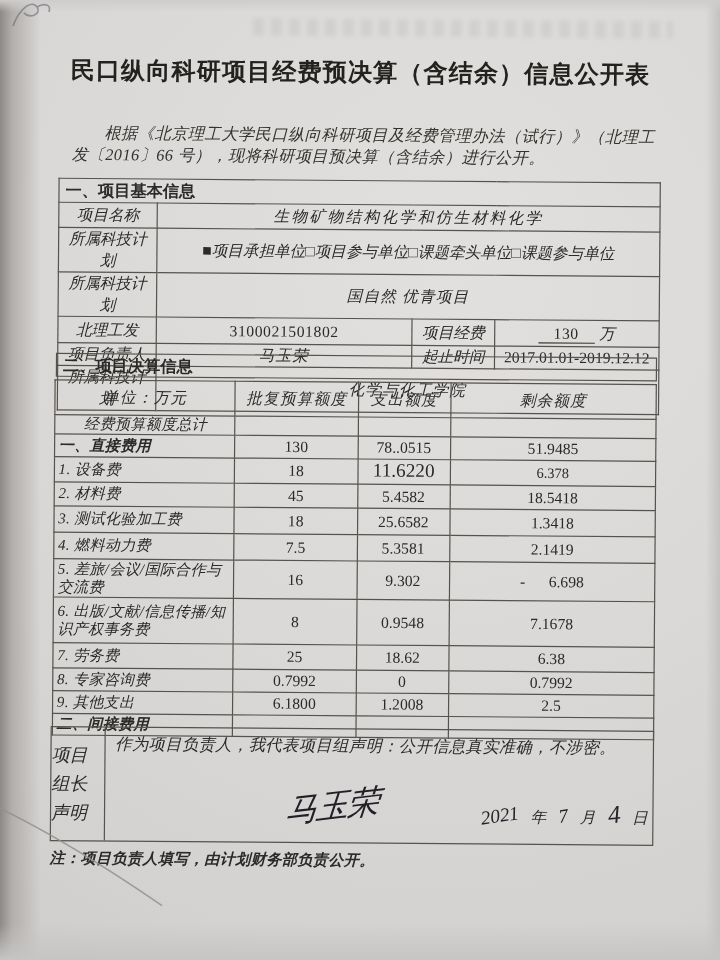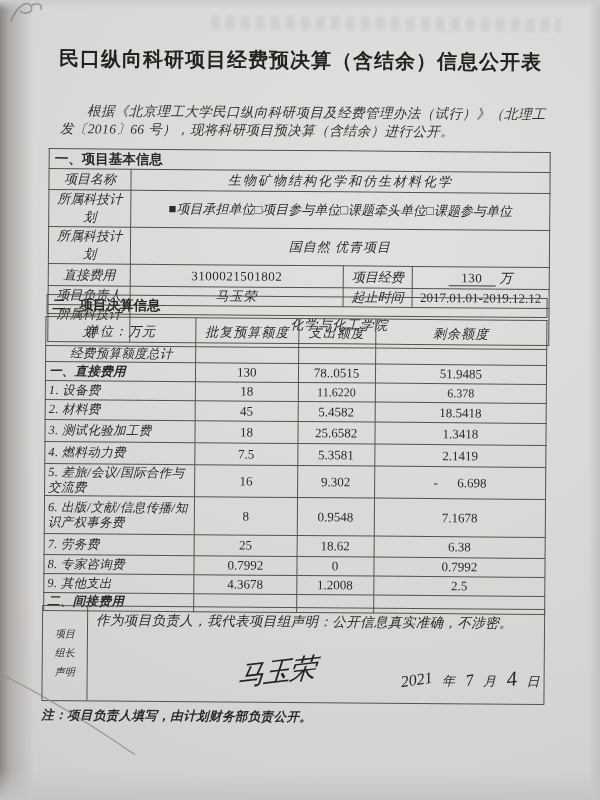--- a/index.html
+++ b/index.html
@@ -41,21 +41,21 @@
   .t2 td{border:1px solid #56524d;font-size:13px;}
   .t2 .hd{text-align:center;font-style:italic;letter-spacing:1px;}
   .t2 .rl{font-style:italic;padding:0 2px 0 3px;font-size:12.5px;line-height:15px;letter-spacing:.3px;}
   .t2 .cl{text-align:center;}
   .t2 .rn{text-align:center;white-space:pre;font-style:normal;}
   .bold{font-weight:700;}
 
   .decl{position:absolute;left:46px;top:607px;width:503px;height:96px;border:1.2px solid #56524d;
     box-sizing:border-box;display:flex;background:transparent;}
   .decl-side{width:44px;border-right:1px solid #56524d;display:flex;flex-direction:column;
-    justify-content:center;align-items:center;gap:5px;font-size:10px;font-style:italic;}
+    justify-content:center;gap:5px;font-size:15px;font-style:italic;}
   .decl-main{flex:1;position:relative;padding:5px 8px;}
   .decl-statement{font-size:13.5px;font-style:italic;letter-spacing:.4px;}
   .sign-label{position:absolute;left:26px;bottom:14px;font-size:13px;font-style:italic;}
   .signature{position:absolute;left:150px;bottom:12px;font-size:27px;font-style:italic;
     transform:rotate(-7deg) skewX(-12deg);letter-spacing:-1px;color:#222026;}
   .date-group{position:absolute;right:4px;bottom:12px;font-size:13px;font-style:italic;
     display:flex;align-items:baseline;gap:10px;}
   .hw{font-style:italic;display:inline-block;color:#24222a;transform:rotate(-9deg);font-size:16px;}
   .hw-day{font-size:21px;transform:rotate(-6deg);}
 
@@ -103,21 +103,21 @@
     </tr>
     <tr style="height:22px">
       <td class="lbl">所属科技计划</td>
       <td colspan="3" class="val" style="letter-spacing:0">■项目承担单位□项目参与单位□课题牵头单位□课题参与单位</td>
     </tr>
     <tr style="height:19px">
       <td class="lbl">所属科技计划</td>
       <td colspan="3" class="val">国自然 优青项目</td>
     </tr>
     <tr style="height:22px">
-      <td class="lbl">直接费用</td>
+      <td class="lbl">北理工发</td>
       <td class="val num">3100021501802</td>
       <td class="lbl">项目经费</td>
       <td class="val num">
         <span class="fill">130</span><span class="val">万</span>
       </td>
     </tr>
     <tr style="height:19px">
       <td class="lbl">项目负责人</td>
       <td class="val">马玉荣</td>
       <td class="lbl">起止时间</td>
@@ -154,21 +154,21 @@
     </tr>
     <tr style="height:17px">
       <td class="rl bold">一、直接费用</td>
       <td class="rn">130</td>
       <td class="rn">78..0515</td>
       <td class="rn">51.9485</td>
     </tr>
     <tr style="height:18px">
       <td class="rl">1. 设备费</td>
       <td class="rn">18</td>
-      <td class="rn" style="font-size:12px">11.6220</td>
+      <td class="rn" style="font-size:16px">11.6220</td>
       <td class="rn" style="font-size:12px">6.378</td>
     </tr>
     <tr style="height:20px">
       <td class="rl">2. 材料费</td>
       <td class="rn">45</td>
       <td class="rn">5.4582</td>
       <td class="rn">18.5418</td>
     </tr>
     <tr style="height:22px">
       <td class="rl">3. 测试化验加工费</td>
@@ -201,21 +201,21 @@
       <td class="rn">6.38</td>
     </tr>
     <tr style="height:19px">
       <td class="rl">8. 专家咨询费</td>
       <td class="rn">0.7992</td>
       <td class="rn">0</td>
       <td class="rn">0.7992</td>
     </tr>
     <tr style="height:19px">
       <td class="rl">9. 其他支出</td>
-      <td class="rn">4.3678</td>
+      <td class="rn">6.1800</td>
       <td class="rn">1.2008</td>
       <td class="rn">2.5</td>
     </tr>
     <tr style="height:18px">
       <td class="rl bold">二、间接费用</td>
       <td class="rn"></td>
       <td class="rn"></td>
       <td class="rn"></td>
     </tr>
   </tbody>

